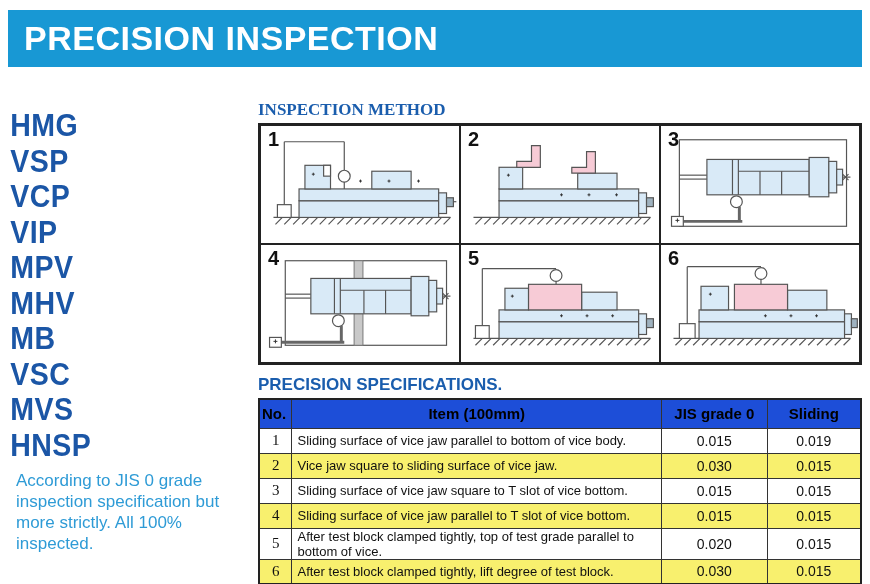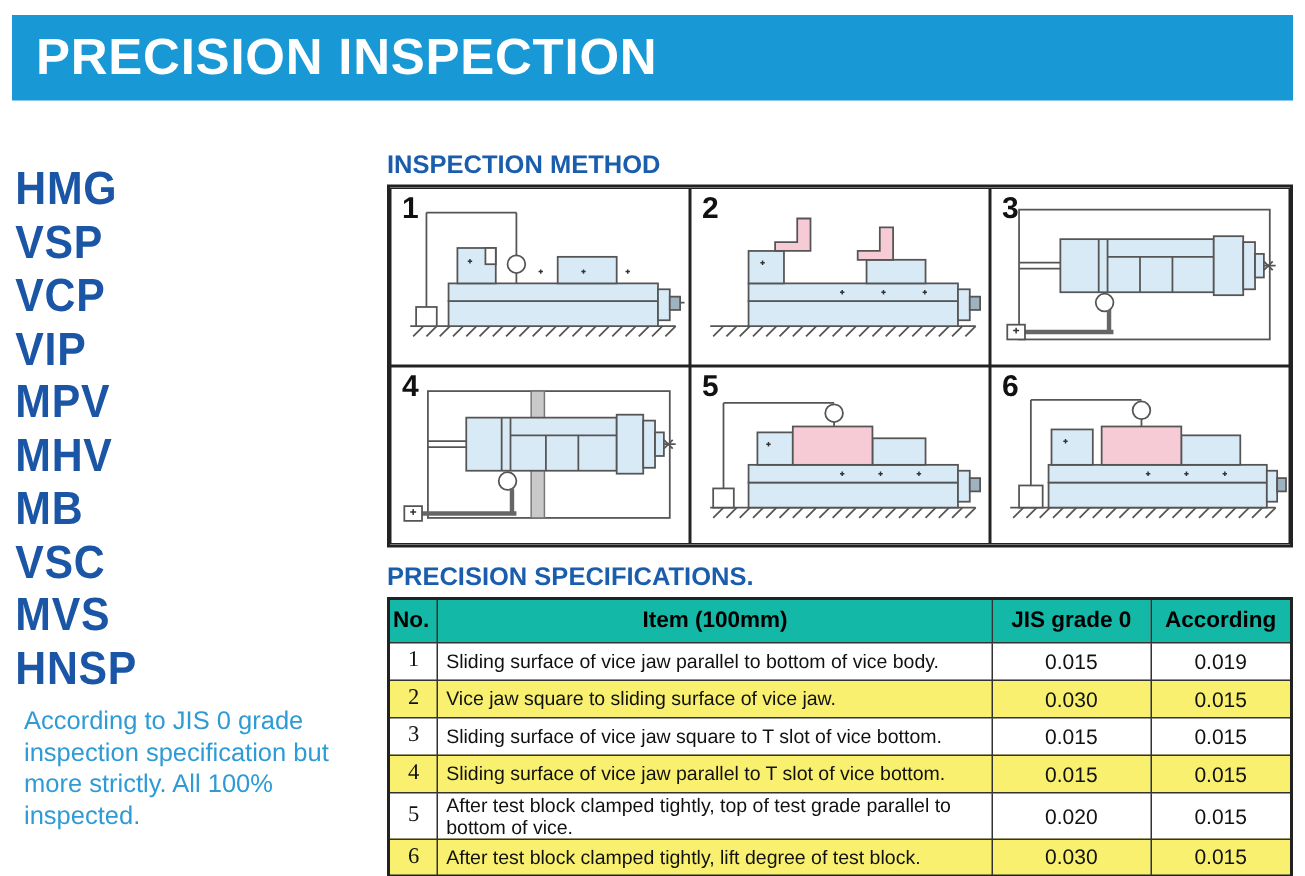--- a/index.html
+++ b/index.html
@@ -12,21 +12,21 @@
 
   
   .type-heading { position:absolute; left:12px; top:77px; color:#E60D16; font-size:22px; font-weight:bold;
                   font-style:italic; letter-spacing:0.3px; }
   .type-list { position:absolute; left:0; top:108px; width:256px; text-align:left; }
   .type-item { color:#1B56A6; font-size:31px; font-weight:bold; line-height:35.5px; letter-spacing:0.5px;
                transform:scaleX(0.92); }
   .note { position:absolute; left:16px; top:470px; width:238px; color:#2E9BD6; font-size:17px; line-height:21px; }
 
   
-  .method-heading { position:absolute; left:258px; top:100px; color:#1A5DAD; font-size:17px; font-weight:bold; }
+  .method-heading { position:absolute; left:258px; top:100px; color:#1A5DAD; font-size:17px; font-weight:bold;font-family:Liberation Serif, serif; }
   .method-grid { position:absolute; left:258px; top:123px; width:604px; height:242px;
                  display:grid; grid-template-columns:1fr 1fr 1fr; grid-template-rows:1fr 1fr;
                  border:2px solid #222; background:#fff; }
   .method-cell { position:relative; border:1px solid #222; background:#fff; }
   .fig-num { position:absolute; left:7px; top:2px; font-size:20px; font-weight:bold; color:#111; z-index:2; }
   .method-cell svg { position:absolute; left:0; top:0; width:100%; height:100%; }
 
   
   .ln   { stroke:#555; stroke-width:1.2; fill:none; }
   .blue { fill:#D9EAF7; stroke:#555; stroke-width:1.2; }
@@ -35,21 +35,21 @@
   .gray { fill:#c9c9c9; stroke:#777; stroke-width:1; }
   .dark { fill:#9fb2bf; stroke:#555; stroke-width:1.2; }
   .arm  { stroke:#666; stroke-width:3; fill:none; }
   .dot  { stroke:#333; stroke-width:1; fill:none; }
 
   
   .spec-heading { position:absolute; left:258px; top:375px; color:#1A5DAD; font-size:17px; font-weight:bold;text-align:right; }
   .spec-table { position:absolute; left:258px; top:398px; width:604px; border-collapse:collapse;
                 border:2px solid #222; }
   .spec-table th, .spec-table td { border:1px solid #333; }
-  .spec-table th { background:#14b8a6; color:#000; font-size:15px; font-weight:bold; height:29px; }
+  .spec-table th { background:#1d4ed8; color:#000; font-size:15px; font-weight:bold; height:29px; }
   .spec-table th.no-col { text-align:left; padding-left:2px; }
   .spec-table td { height:25px; font-size:13px; color:#111; background:#fff; }
   .spec-table tr.yellow td { background:#F8F06E; }
   td.no-cell { font-family:"Liberation Serif", serif; font-size:15px; text-align:center; width:33px; }
   td.item-cell { padding-left:5px; width:371px; }
   td.val-cell { text-align:center; font-size:14px; }
   .col-jis { width:106px; } .col-std { width:94px; }
 </style>
 </head>
 <body>
@@ -214,21 +214,21 @@
   </div>
 
   <div class="spec-heading">PRECISION SPECIFICATIONS.</div>
 
   <table class="spec-table">
     <thead>
       <tr>
         <th class="no-col">No.</th>
         <th>Item (100mm)</th>
         <th class="col-jis">JIS grade 0</th>
-        <th class="col-std">According</th>
+        <th class="col-std">Sliding</th>
       </tr>
     </thead>
     <tbody>
       <tr>
         <td class="no-cell">1</td>
         <td class="item-cell">Sliding surface of vice jaw parallel to bottom of vice body.</td>
         <td class="val-cell">0.015</td>
         <td class="val-cell">0.019</td>
       </tr>
       <tr class="yellow">

